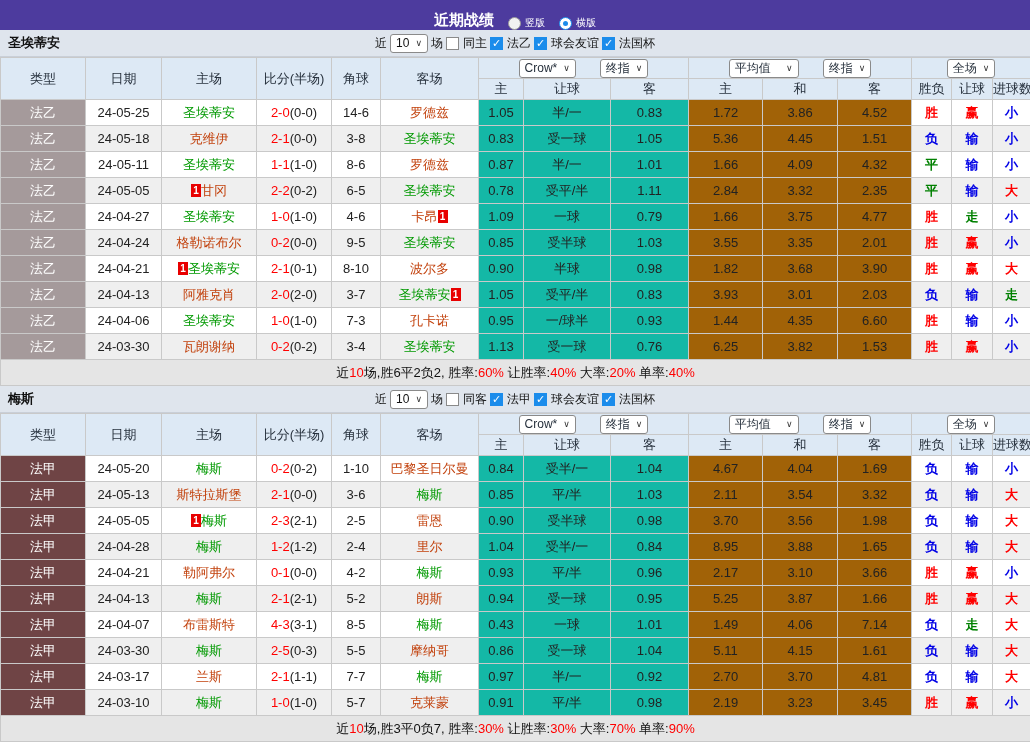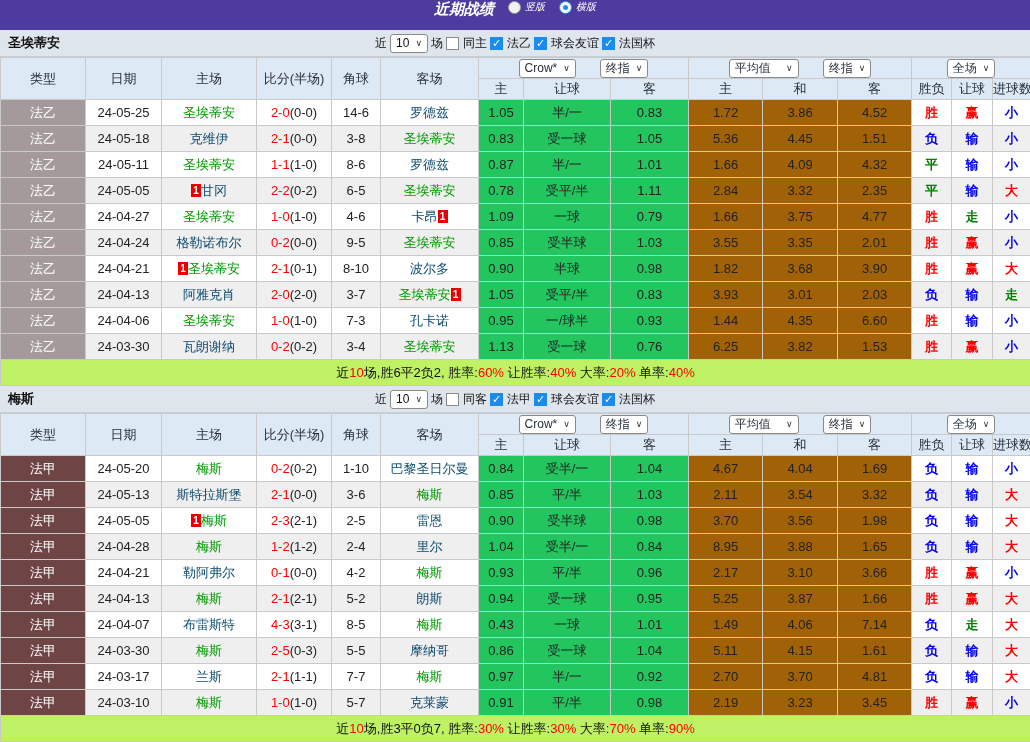--- a/index.html
+++ b/index.html
@@ -1,50 +1,50 @@
 <!DOCTYPE html>
 <html><head>
 <meta charset="utf-8">
 <style>
   * { margin:0; padding:0; box-sizing:border-box; }
   body { width:1030px; font-family:"Liberation Sans","DejaVu Sans",sans-serif; background:#fff; }
-  .topbar { height:30px; background:#4d3b9e; display:flex; align-items:flex-start; justify-content:center; gap:14px; color:#fff;font-style:italic; }
+  .topbar { height:30px; background:#4d3b9e; display:flex; align-items:flex-end; justify-content:center; gap:14px; color:#fff; }
   .topbar .title { font-size:15px; font-weight:bold; }
   .radio-group { display:flex; align-items:center; gap:14px; font-size:10px; }
   .radio-item { display:flex; align-items:center; gap:4px; }
   .radio { width:13px; height:13px; border-radius:50%; background:#f2f2f2; border:1px solid #9a9a9a; display:inline-block; position:relative; }
   .radio.sel { background:#fff; border:1px solid #1b8ceb; }
   .radio.sel::after { content:""; position:absolute; left:3px; top:3px; width:5px; height:5px; border-radius:50%; background:#1b8ceb; }
   .section-bar { height:27px; background:#dfe5ed; position:relative; display:flex; align-items:center; justify-content:center; border-bottom:1px solid #c9cfd8; }
   .section-title { position:absolute; left:8px; font-size:13px; font-weight:bold; color:#111; }
   .filter { display:flex; align-items:center; gap:3px; font-size:12px; color:#111; }
   .mini-select { display:inline-flex; align-items:center; gap:6px; background:#fff; border:1px solid #8a8a8a; border-radius:3px; padding:1px 5px; font-size:12px; height:19px; }
   .chev { font-size:9px; color:#333; line-height:1; }
   .chev::after { content:"∨"; }
   .cb { width:13px; height:13px; border:1px solid #8a8a8a; background:#fff; display:inline-block; position:relative; vertical-align:-2px; margin-right:1px; }
   .cb.on { background:#1b8ceb; border-color:#1b8ceb; }
   .cb.on::after { content:"✓"; position:absolute; color:#fff; font-size:11px; font-weight:bold; left:1px; top:-1px; }
   table { border-collapse:collapse; table-layout:fixed; width:1030px; }
   th, td { border:1px solid #c9c9c9; text-align:center; font-size:13px; height:26px; overflow:hidden; white-space:nowrap; font-weight:normal; color:#222; }
   thead th { background:#dde9f5; color:#26303c; height:21px; font-size:13px; }
   .alt td { background:#efefef; }
-  td.c-crow { background:#22c55e;margin-left:12px; }
+  td.c-crow { background:#14b8a6;margin-left:12px; }
   td.c-avg { background:#a16207; }
   .sec0 td.c-type { background:#a59a9b; color:#fff; }
   .sec1 td.c-type { background:#6f4445; color:#fff; }
-  .team { color:#0c4a6e; }
+  .team { color:#c2410c; }
   .team.focus { color:#090; }
   .badge { display:inline-block; background:#e80000; color:#fff; font-size:10px; font-weight:bold; width:10px; height:13px; line-height:13px; text-align:center; vertical-align:1px; }
   .ft { color:#f00; }
   .ht { color:#222; }
   .res { font-weight:bold; }
   .c-red { color:#f00; }
   .c-green { color:#008000; }
   .c-blue { color:#0000e6; }
-  td.summary { font-size:13px; color:#111; background:#bef264; height:26px; }
+  td.summary { font-size:13px; color:#111; background:#e5e5e5; height:26px; }
   td.summary .red { color:#f00; }
   .hdr-sels { display:flex; align-items:center; justify-content:center; gap:24px; }
 </style>
 </head>
 <body>
 
 <div class="topbar">
   <span class="title">近期战绩</span>
   <div class="radio-group">
     <span class="radio-item">

